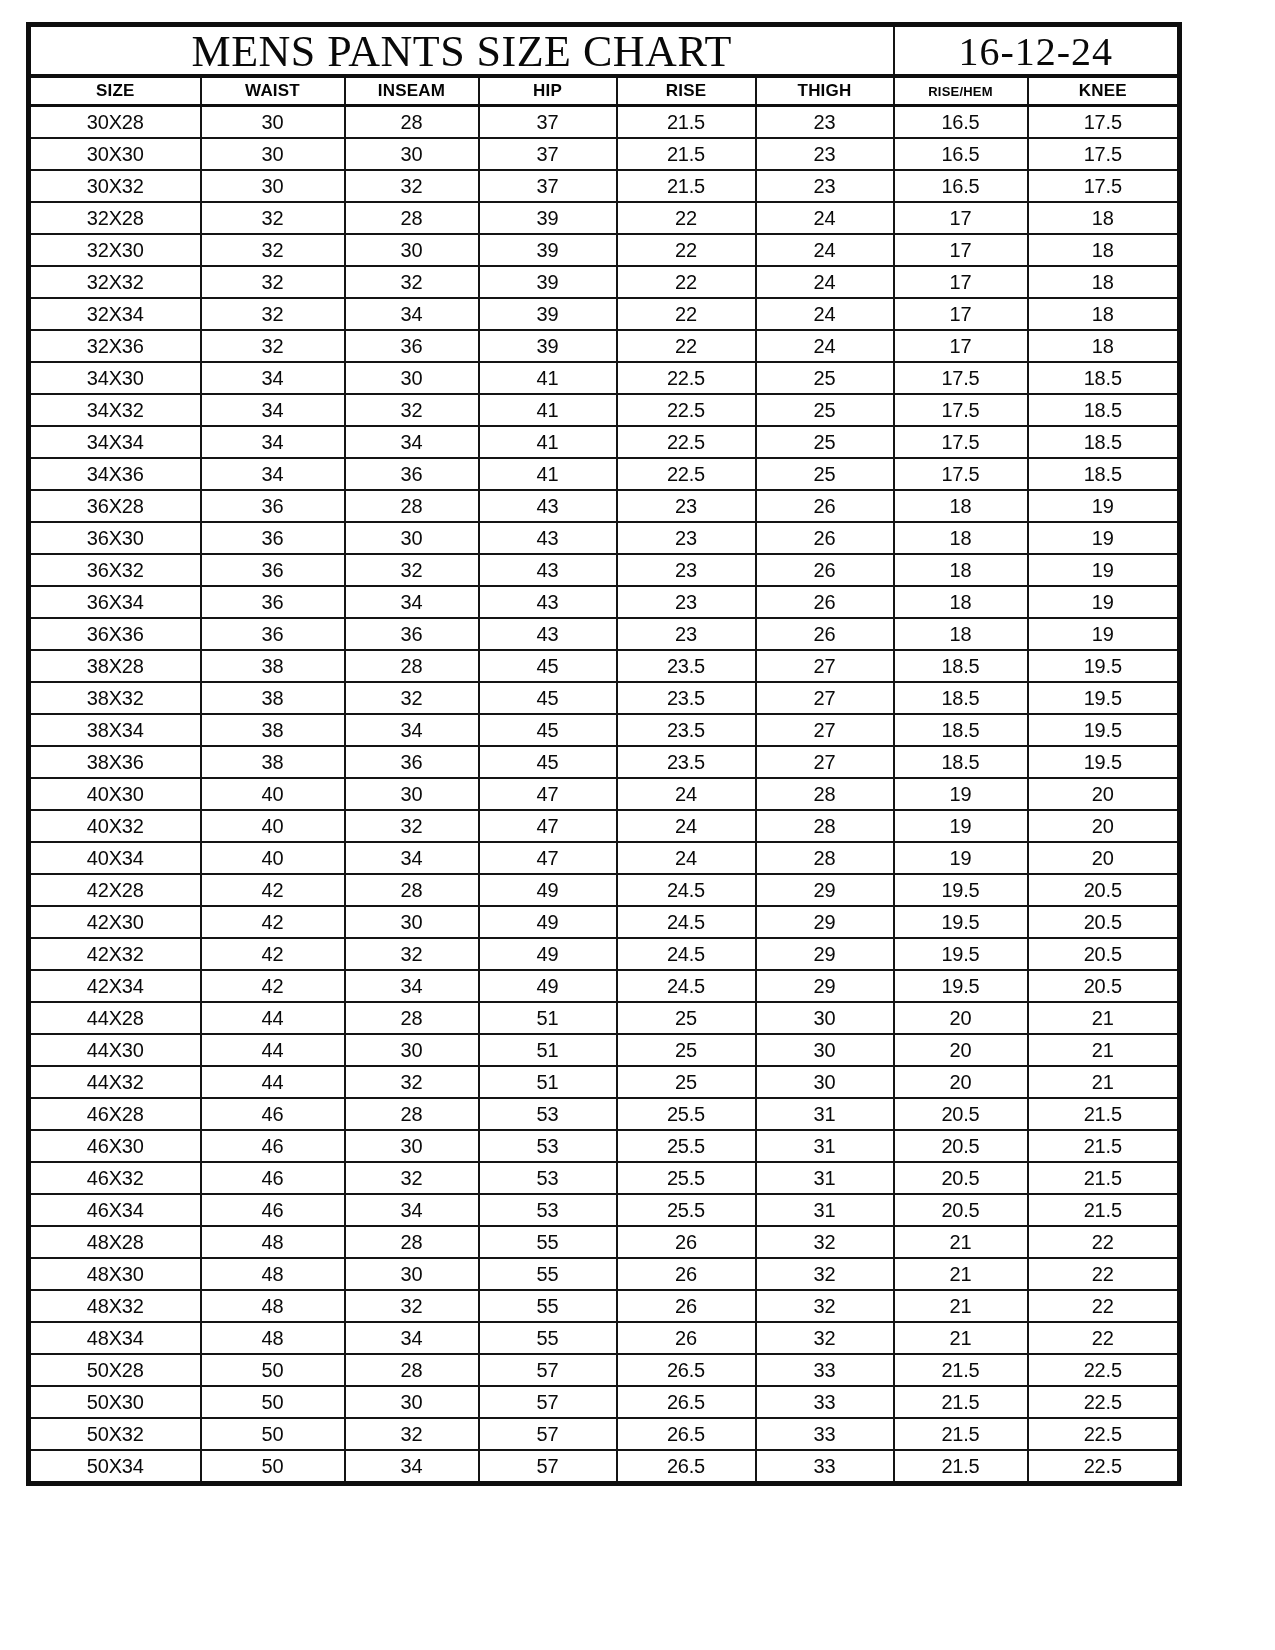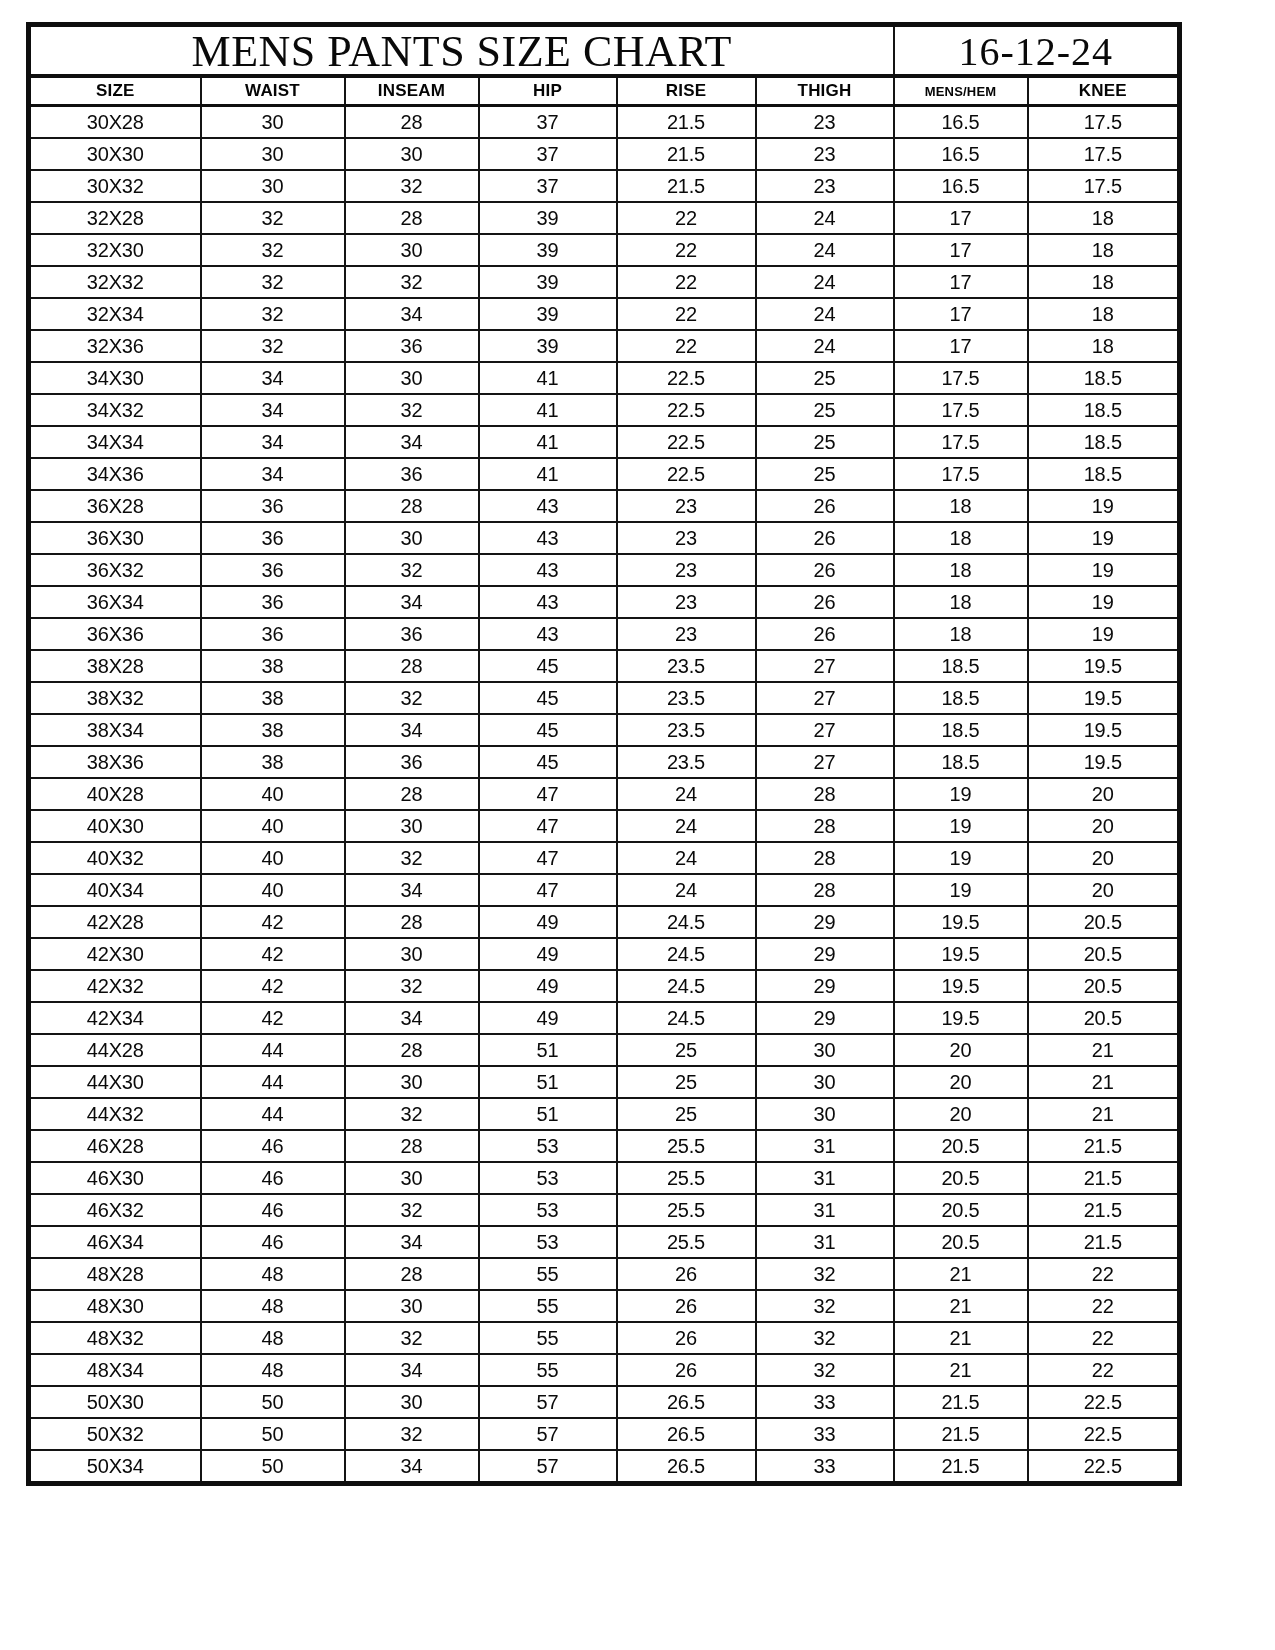--- a/index.html
+++ b/index.html
@@ -64,21 +64,21 @@
           <span class="date-text">16-12-24</span>
         </th>
       </tr>
       <tr class="cols-row" id="cols-row">
           <th>SIZE</th>
           <th>WAIST</th>
           <th>INSEAM</th>
           <th>HIP</th>
           <th>RISE</th>
           <th>THIGH</th>
-          <th class="small">MENS/HEM</th>
+          <th class="small">RISE/HEM</th>
           <th>KNEE</th>
         </tr>
     </thead>
     <tbody id="table-body">
         <tr>
           <td>30X28</td>
           <td>30</td>
           <td>28</td>
           <td>37</td>
           <td>21.5</td>
@@ -280,30 +280,20 @@
           <td>38X36</td>
           <td>38</td>
           <td>36</td>
           <td>45</td>
           <td>23.5</td>
           <td>27</td>
           <td>18.5</td>
           <td>19.5</td>
         </tr>
         <tr>
-          <td>40X28</td>
-          <td>40</td>
-          <td>28</td>
-          <td>47</td>
-          <td>24</td>
-          <td>28</td>
-          <td>19</td>
-          <td>20</td>
-        </tr>
-        <tr>
           <td>40X30</td>
           <td>40</td>
           <td>30</td>
           <td>47</td>
           <td>24</td>
           <td>28</td>
           <td>19</td>
           <td>20</td>
         </tr>
         <tr>
@@ -468,20 +458,30 @@
         </tr>
         <tr>
           <td>48X34</td>
           <td>48</td>
           <td>34</td>
           <td>55</td>
           <td>26</td>
           <td>32</td>
           <td>21</td>
           <td>22</td>
+        </tr>
+        <tr>
+          <td>50X28</td>
+          <td>50</td>
+          <td>28</td>
+          <td>57</td>
+          <td>26.5</td>
+          <td>33</td>
+          <td>21.5</td>
+          <td>22.5</td>
         </tr>
         <tr>
           <td>50X30</td>
           <td>50</td>
           <td>30</td>
           <td>57</td>
           <td>26.5</td>
           <td>33</td>
           <td>21.5</td>
           <td>22.5</td>

